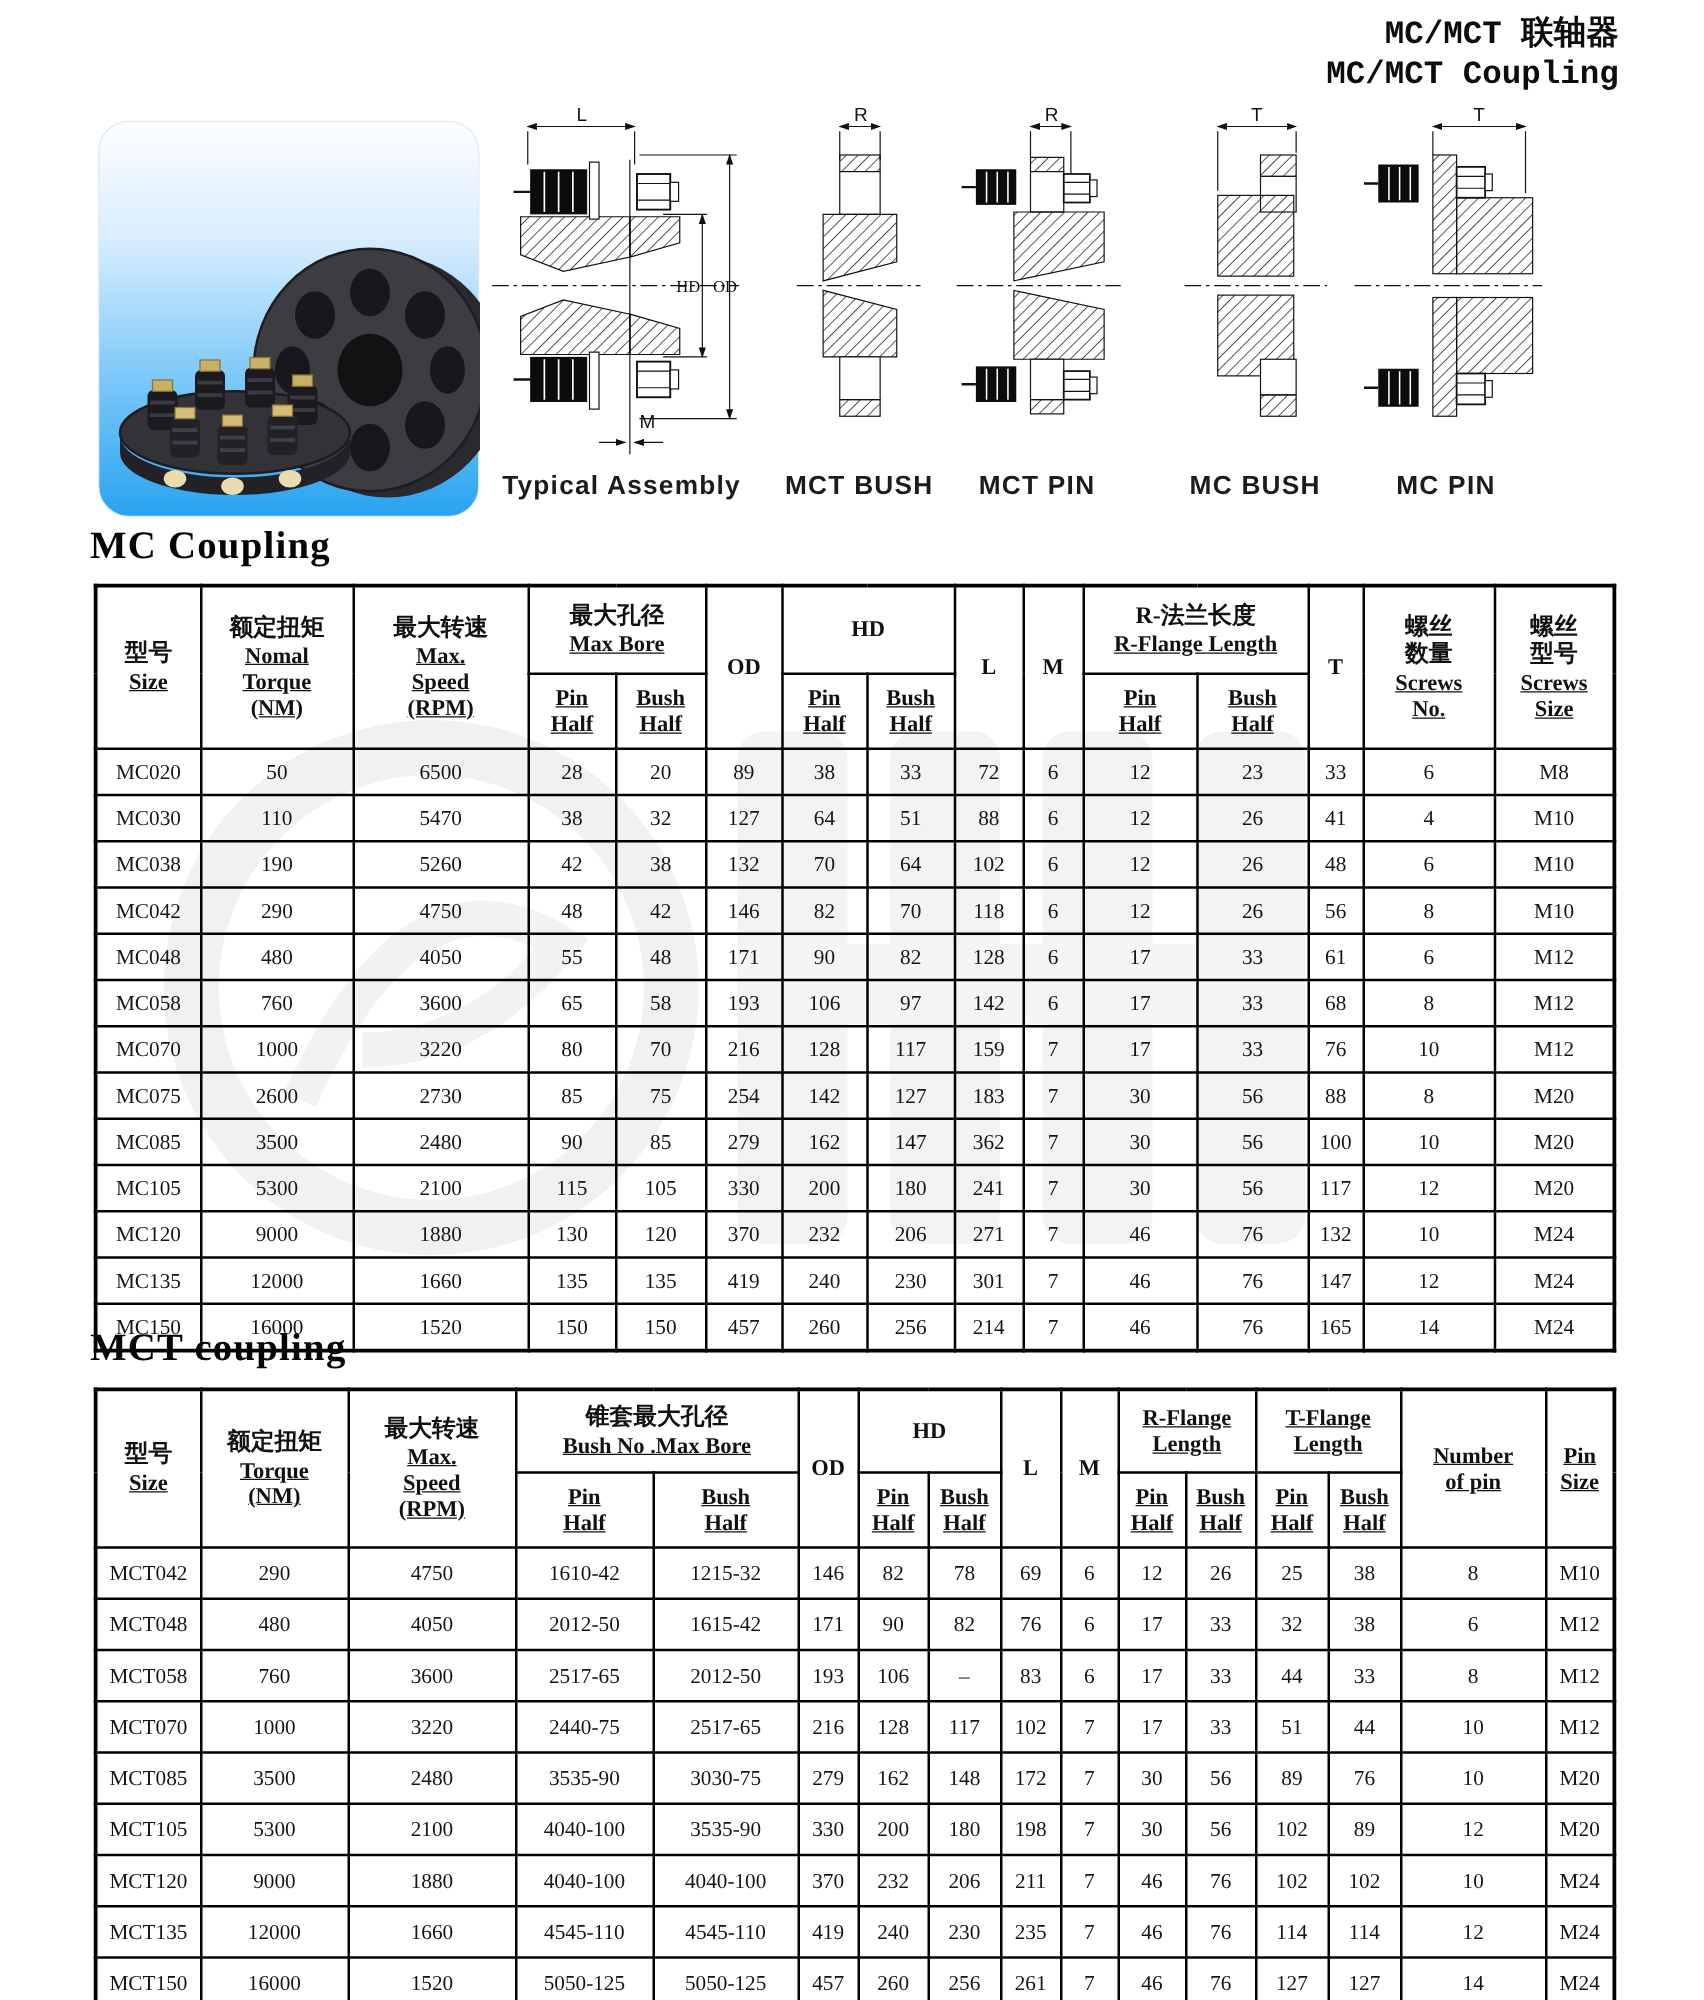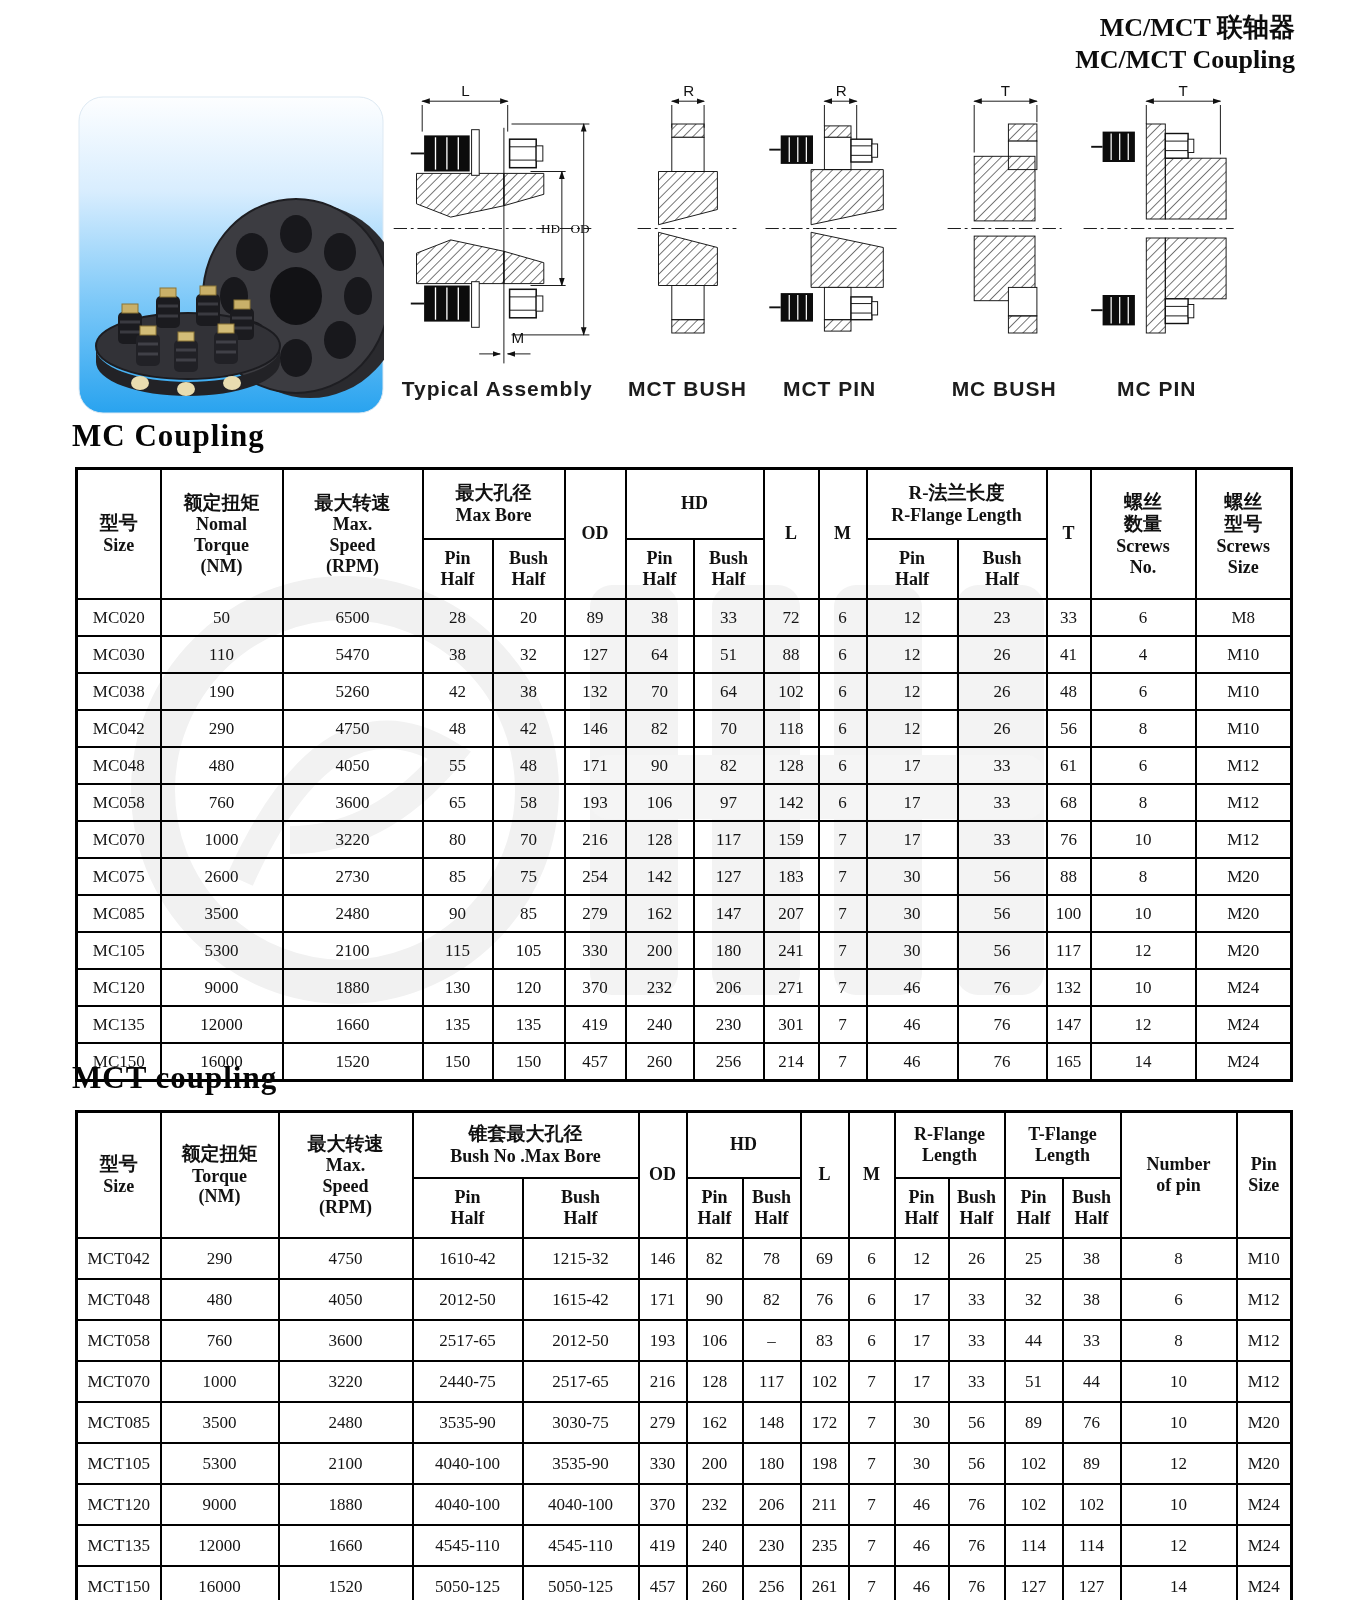--- a/index.html
+++ b/index.html
@@ -1,21 +1,21 @@
 <!DOCTYPE html>
 <html><head>
 <meta charset="utf-8">
 <style>
   html,body{margin:0;padding:0;background:#ffffff;}
   #page{position:relative;width:1363px;height:1600px;background:#ffffff;overflow:hidden;
         font-family:"Liberation Serif", serif;color:#111;}
 
   
   .doc-title{position:absolute;top:12px;right:68px;text-align:right;z-index:2;
-    font-family:Liberation Serif, serif;font-weight:bold;font-size:26px;line-height:1.22;color:#0d0d0d;}
+    font-family:Liberation Mono, monospace;font-weight:bold;font-size:26px;line-height:1.22;color:#0d0d0d;}
 
   
   .photo{position:absolute;left:78px;top:96px;width:306px;height:318px;z-index:2;}
 
   
   .figs{position:absolute;left:388px;top:86px;width:960px;height:330px;z-index:2;}
   .fig{position:absolute;top:0;display:flex;flex-direction:column;align-items:center;}
   .fig svg{height:285px;width:auto;display:block;}
   .fig .cap{margin-top:6px;font-family:"Liberation Sans", sans-serif;font-size:21px;color:#1c1c1c;letter-spacing:1px;white-space:nowrap;font-weight:bold;}
   .dimtxt{font-family:"Liberation Sans", sans-serif;font-size:16px;fill:#111;}
@@ -31,21 +31,21 @@
   #mct-head{top:1060px;}
 
   
   table.spec{position:absolute;left:75px;width:1215px;z-index:1;border-collapse:collapse;
     table-layout:fixed;background:transparent;}
   table.spec,table.spec th,table.spec td{border:2px solid #000;}
   table.spec{border-width:3px;}
   table.spec th{font-weight:bold;vertical-align:middle;padding:1px 2px;
     font-size:18px;line-height:1.18;}
   table.spec th .zh{display:block;font-size:19px;line-height:1.2;}
-  table.spec th .en{display:block;font-size:18px;line-height:1.15;}
+  table.spec th .en{display:block;font-size:18px;line-height:1.15;text-decoration:underline;}
   table.spec td{text-align:center;vertical-align:middle;font-size:17px;padding:0 2px;
     font-weight:normal;color:#141414;}
   #mc-table{top:467px;}
   #mc-table td{height:35px;}
   #mct-table{top:1110px;}
   #mct-table td{height:39px;}
   #mc-table thead tr.r1 th{height:66px;}
   #mc-table thead tr.r2 th{height:56px;}
   #mct-table thead tr.r1 th{height:62px;}
   #mct-table thead tr.r2 th{height:56px;}
@@ -589,21 +589,21 @@
         </tr>
         <tr>
           <td>MC085</td>
           <td>3500</td>
           <td>2480</td>
           <td>90</td>
           <td>85</td>
           <td>279</td>
           <td>162</td>
           <td>147</td>
-          <td>207</td>
+          <td>362</td>
           <td>7</td>
           <td>30</td>
           <td>56</td>
           <td>100</td>
           <td>10</td>
           <td>M20</td>
         </tr>
         <tr>
           <td>MC105</td>
           <td>5300</td>

